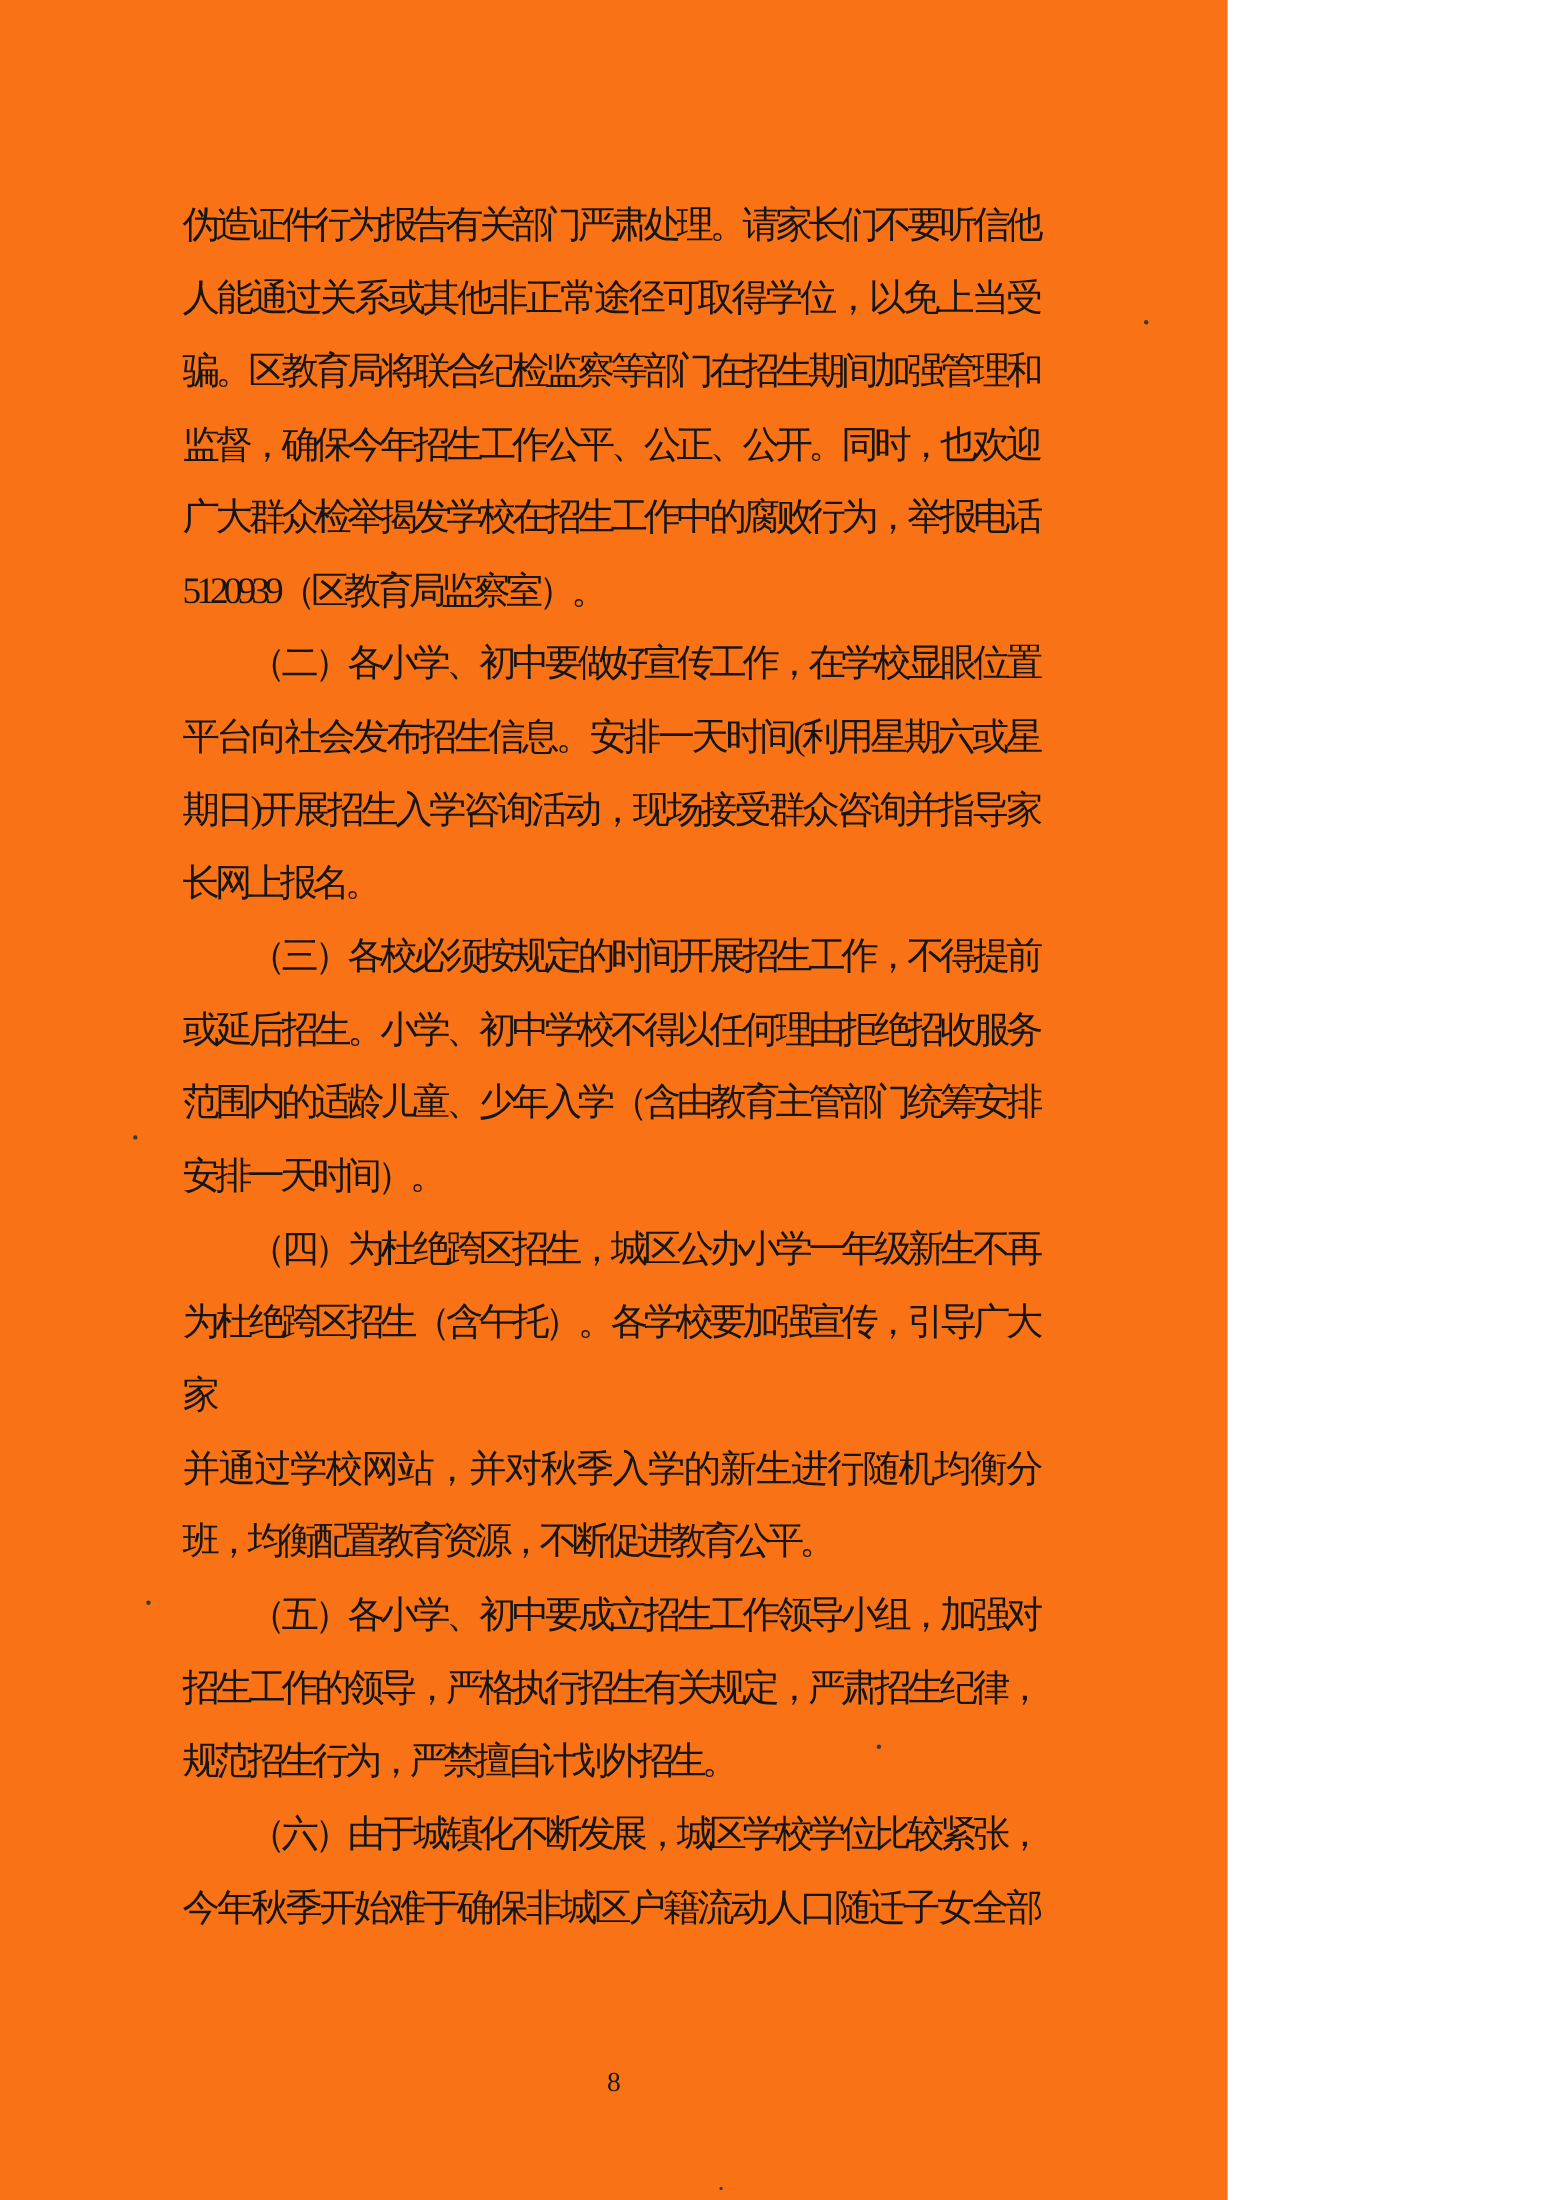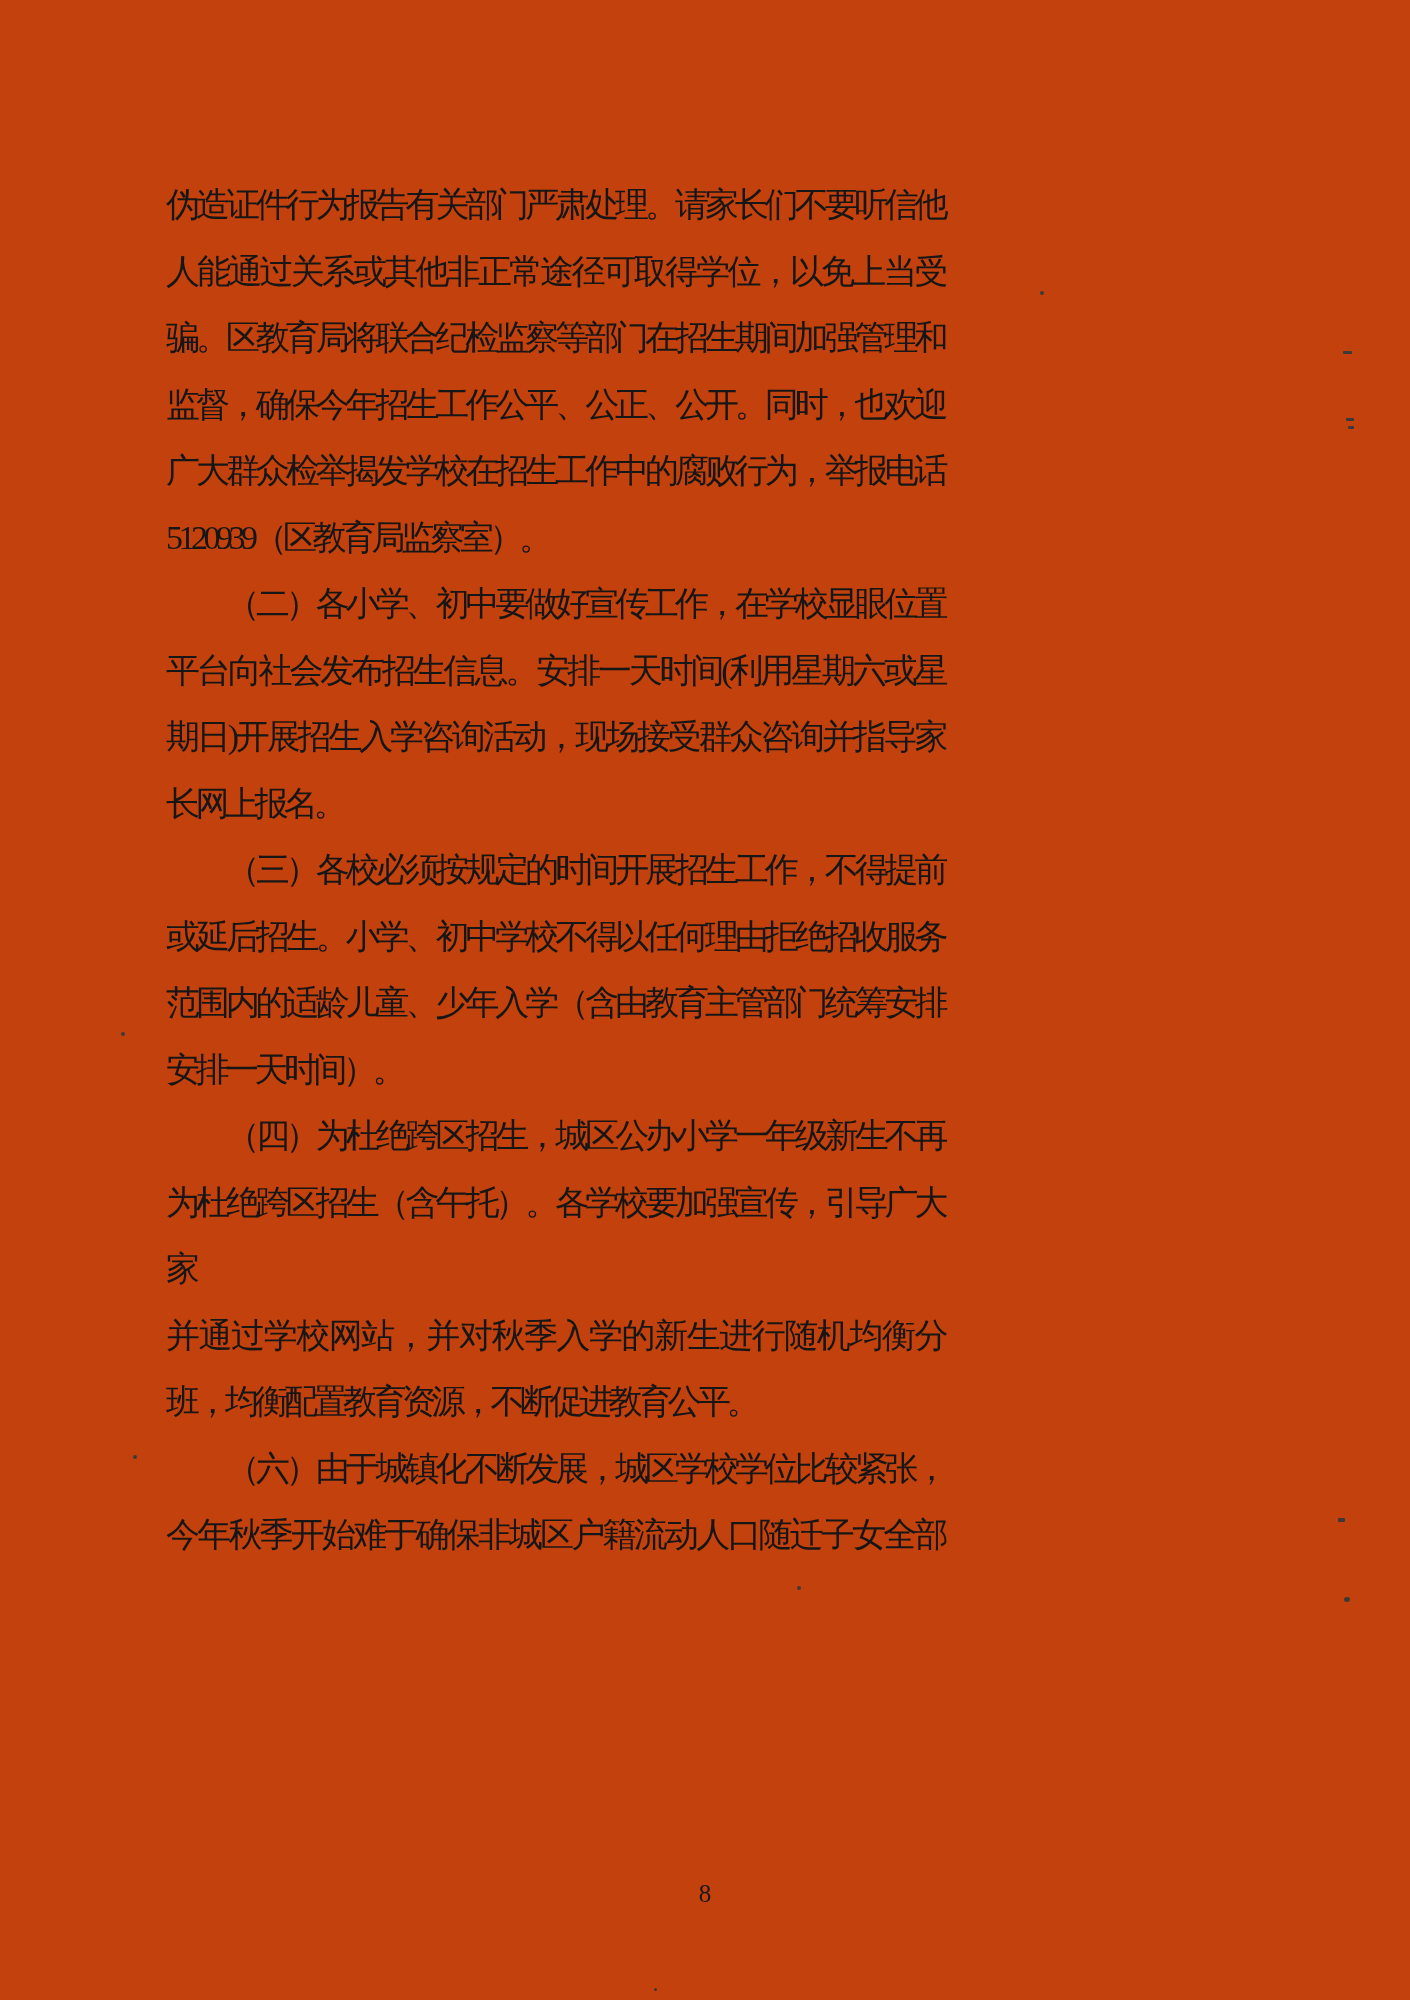--- a/index.html
+++ b/index.html
@@ -1,19 +1,19 @@
 <!DOCTYPE html>
 <html><head>
 <meta charset="utf-8">
 <style>
   html,body{margin:0;padding:0;background:#ffffff;}
   .page{
     position:relative;
-    width:1410px;height:2000px;
-    background:#c2410c;
+    width:1116px;height:2000px;
+    background:#f97316;
     font-family:"Liberation Serif","DejaVu Serif",serif;
     color:#161616;
     overflow:hidden;
   }
   .text-block{
     position:absolute;
     left:166px;top:172px;
     width:778px;
   }
   .para{margin:0;padding:0;}
@@ -87,20 +87,25 @@
       <div class="line last">安排一天时间）。</div>
     </div>
 
     <div class="para">
       <div class="line indent justify">（四）为杜绝跨区招生，城区公办小学一年级新生不再</div>
       <div class="line justify">为杜绝跨区招生（含午托）。各学校要加强宣传，引导广大家</div>
       <div class="line justify">并通过学校网站，并对秋季入学的新生进行随机均衡分</div>
       <div class="line last">班，均衡配置教育资源，不断促进教育公平。</div>
     </div>
 
+    <div class="para">
+      <div class="line indent justify">（五）各小学、初中要成立招生工作领导小组，加强对</div>
+      <div class="line justify">招生工作的领导，严格执行招生有关规定，严肃招生纪律，</div>
+      <div class="line last">规范招生行为，严禁擅自计划外招生。</div>
+    </div>
 
     <div class="para">
       <div class="line indent justify">（六）由于城镇化不断发展，城区学校学位比较紧张，</div>
       <div class="line justify">今年秋季开始难于确保非城区户籍流动人口随迁子女全部</div>
     </div>
 
   </div>
 
   <div class="page-number">8</div>
 

